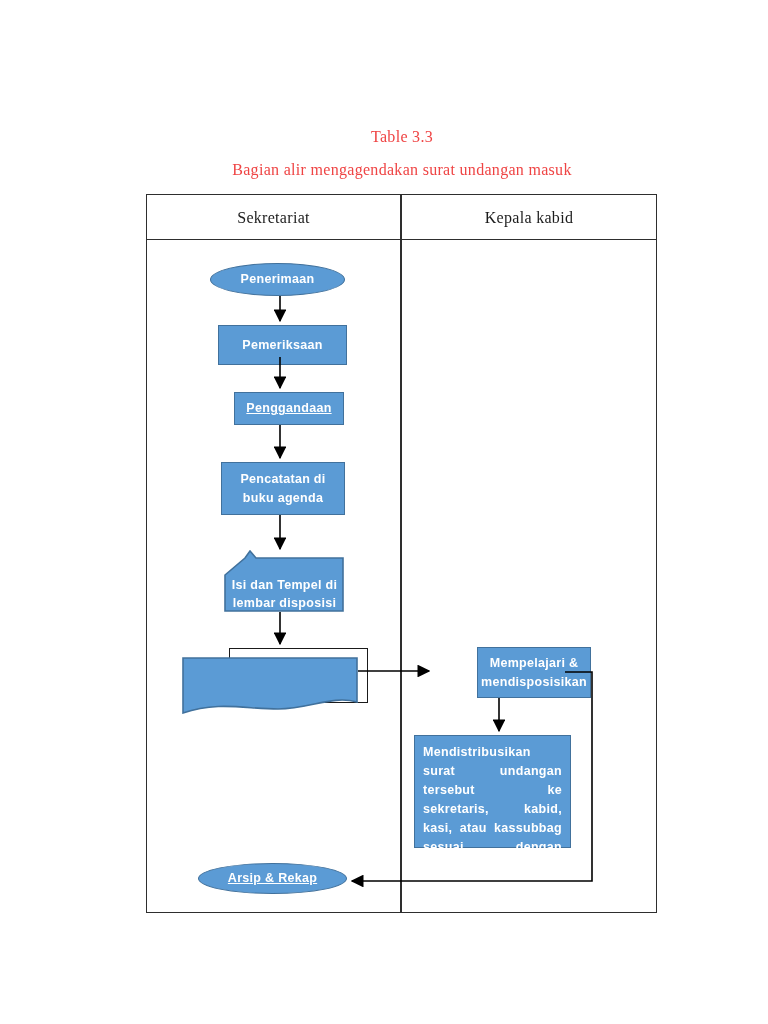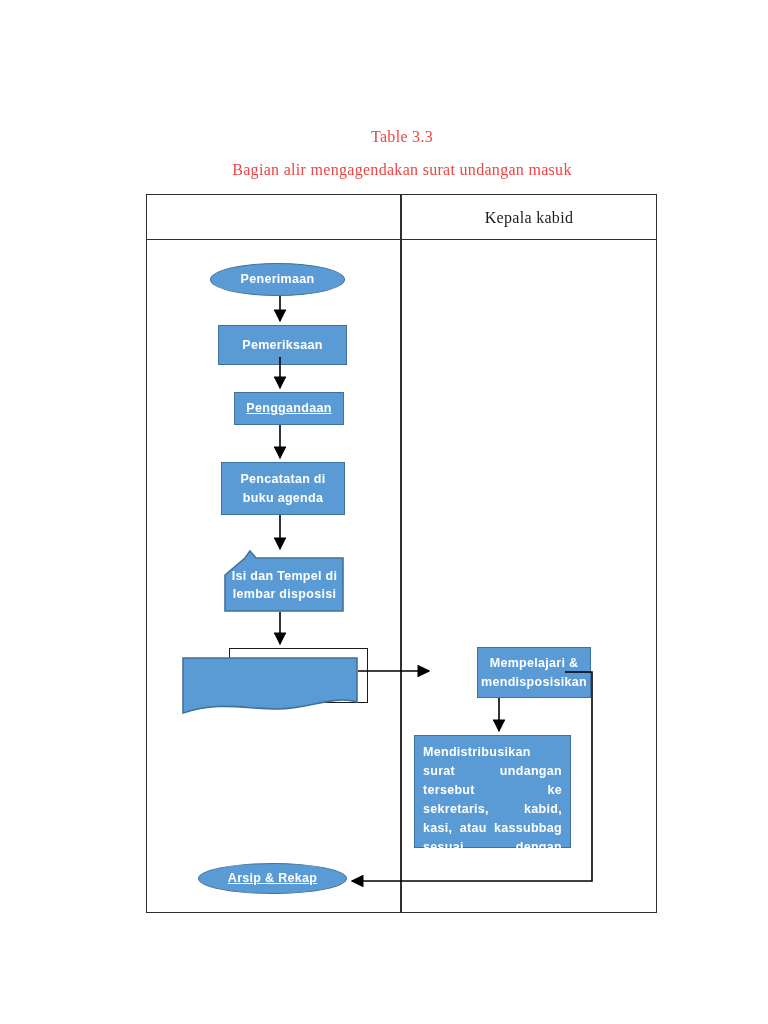--- a/index.html
+++ b/index.html
@@ -57,40 +57,41 @@
 </style>
 </head>
 <body>
 
 <div class="doc-title" id="title">Table 3.3</div>
 <div class="doc-title" id="subtitle">Bagian alir mengagendakan surat undangan masuk</div>
 
 <div class="lane-table">
   <div class="lane-header"></div>
   <div class="lane-divider"></div>
+  <div class="lane-label left">Sekretariat</div>
   <div class="lane-label right">Kepala kabid</div>
 </div>
 
 <div class="node ellipse shape-fill" id="node-penerimaan" style="left:210px;top:263px;width:135px;height:33px;">
   <span class="lbl">Penerimaan</span>
 </div>
 
 <div class="node shape-fill" id="node-pemeriksaan" style="left:218px;top:325px;width:129px;height:40px;">
   <span class="lbl">Pemeriksaan</span>
 </div>
 
 <div class="node shape-fill" id="node-penggandaan" style="left:234px;top:392px;width:110px;height:33px;text-decoration:underline;">
   <span class="lbl">Penggandaan</span>
 </div>
 
 <div class="node shape-fill" id="node-pencatatan" style="left:221px;top:462px;width:124px;height:53px;">
   <span class="lbl">Pencatatan di buku agenda</span>
 </div>
 
-<div class="node" id="node-isi-tempel" style="left:224px;top:550px;width:121px;height:62px;padding-top:8px;">
+<div class="node" id="node-isi-tempel" style="left:224px;top:550px;width:121px;height:62px;padding-top:8px;align-items:flex-end;">
   <svg class="shape-bg" width="121" height="62" viewBox="0 0 121 62">
     <polygon points="1,25 21,8 26,1 32,8 119,8 119,61 1,61" fill="#5b9bd5" stroke="#41719c" stroke-width="1.6"></polygon>
   </svg>
   <span class="lbl">Isi dan Tempel di lembar disposisi</span>
 </div>
 
 <div class="backing-rect" style="left:229px;top:648px;width:139px;height:55px;"></div>
 <div class="node" id="node-surat-undangan" style="left:182px;top:657px;width:176px;height:61px;padding-bottom:10px;">
   <svg class="shape-bg" width="176" height="61" viewBox="0 0 176 61">
     <path d="M1,1 H175 V45 C150,38 128,52 96,52 C64,52 36,44 1,56 Z" fill="#5b9bd5" stroke="#41719c" stroke-width="1.6"></path>

